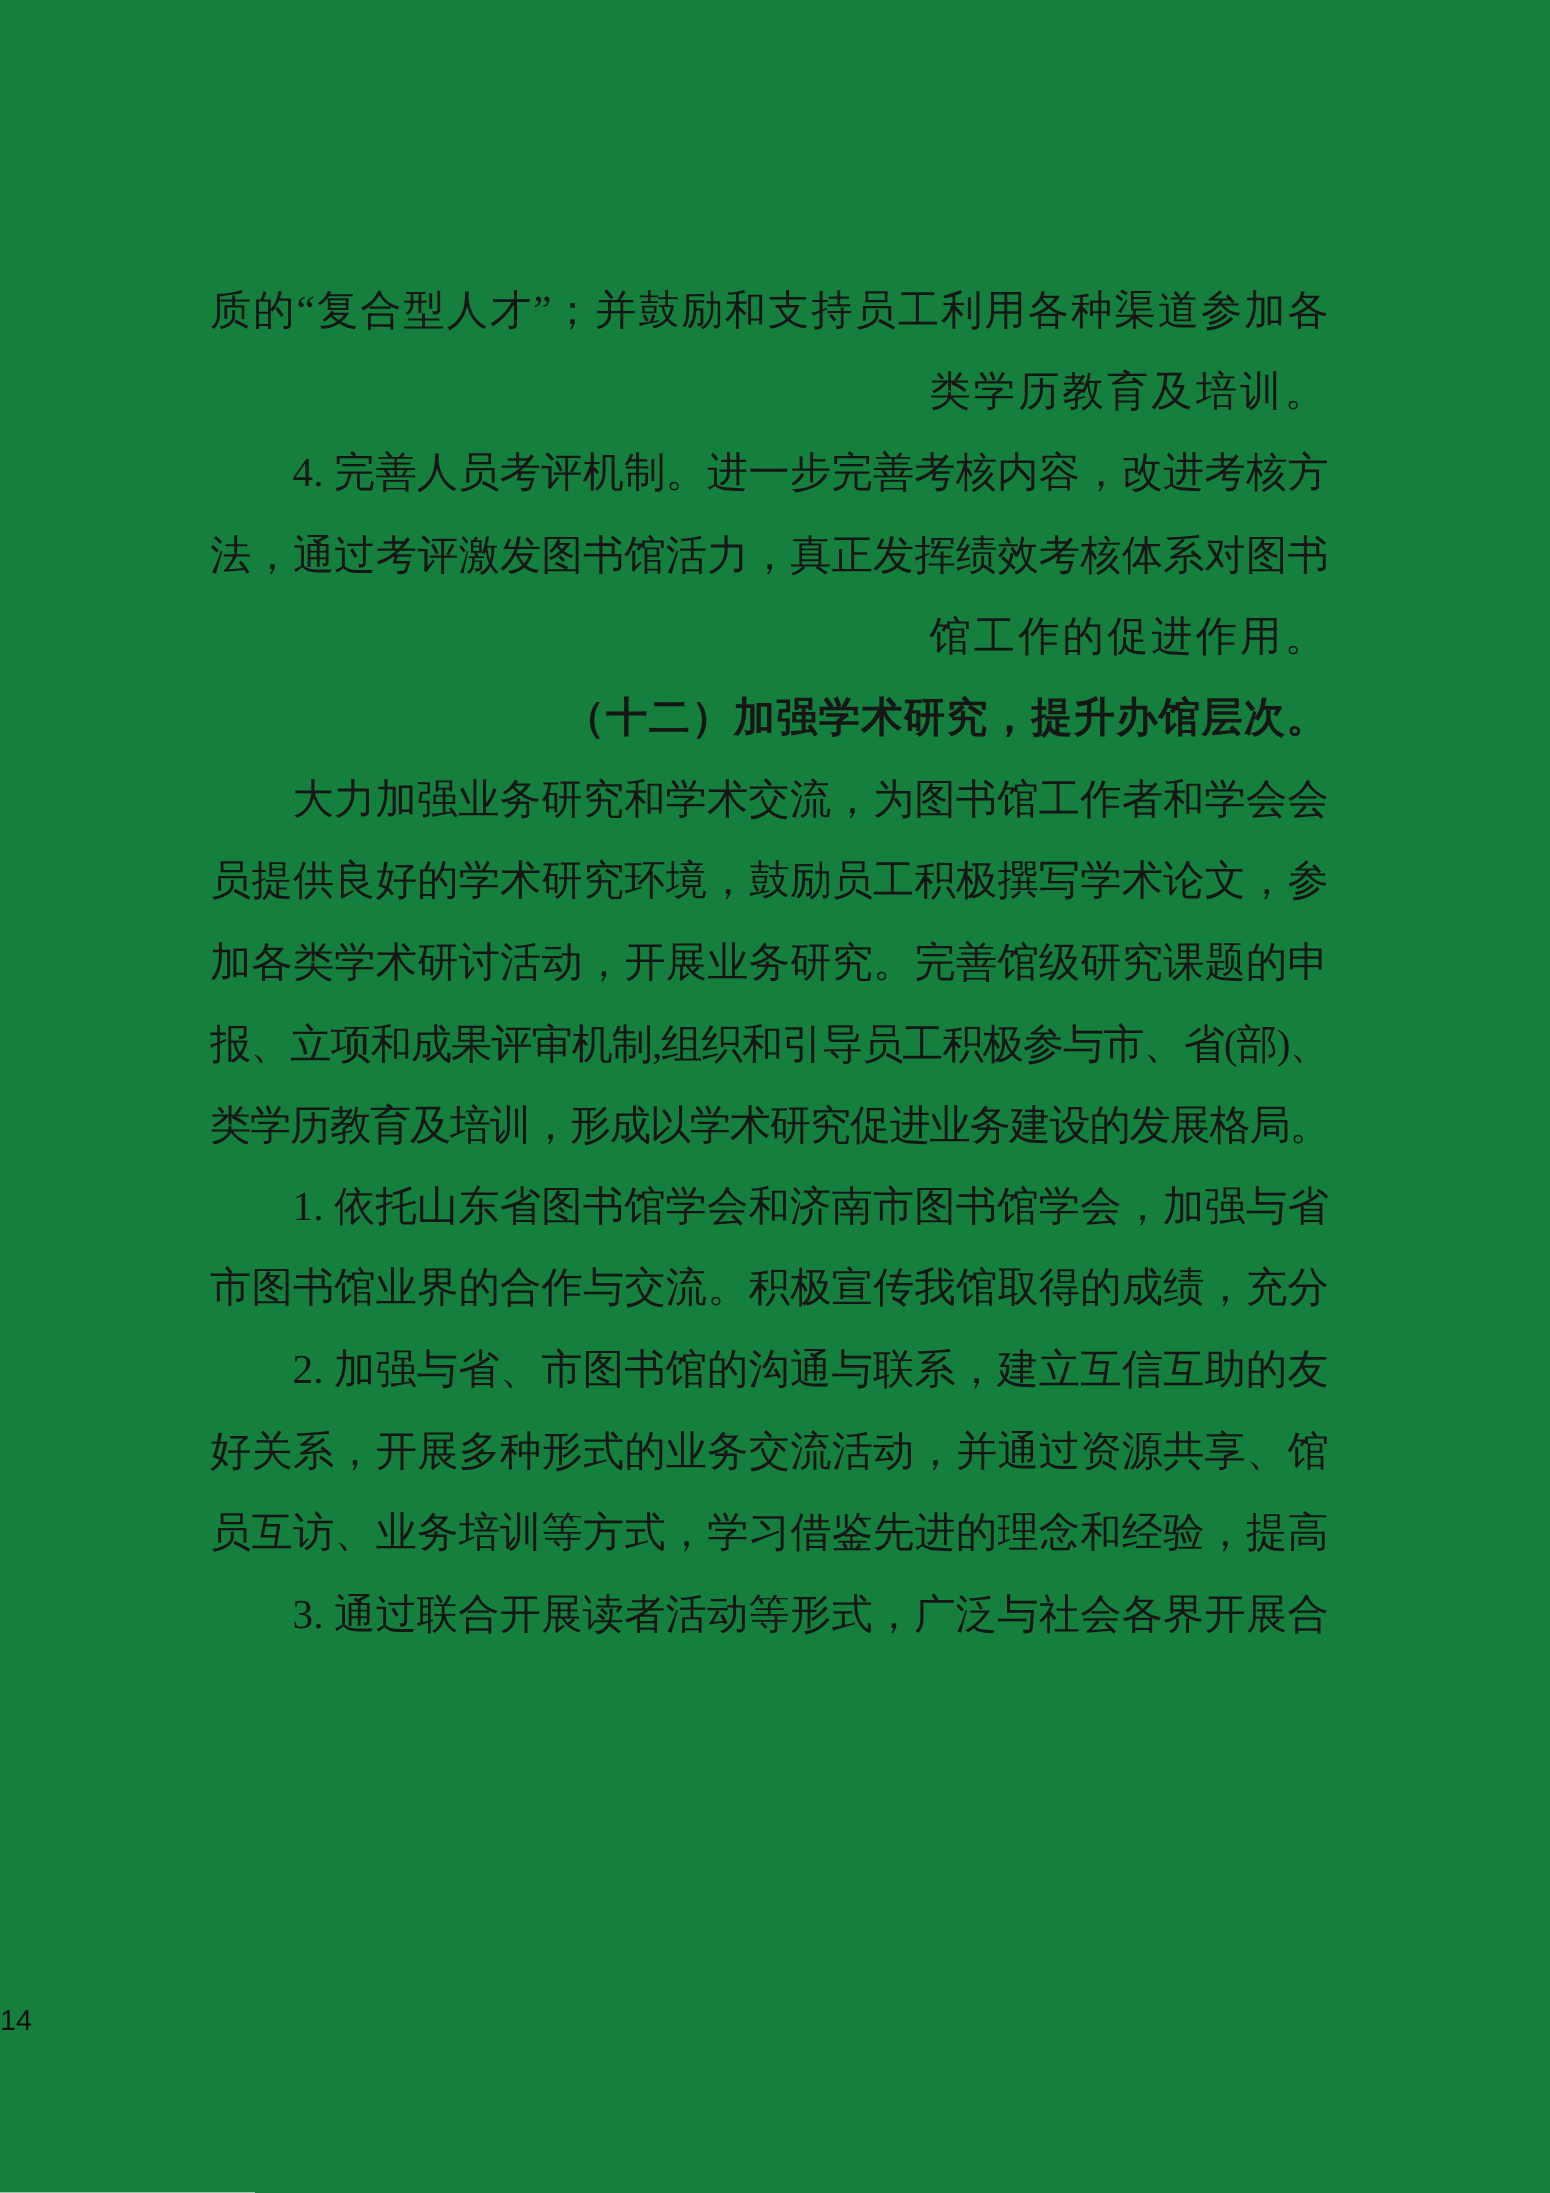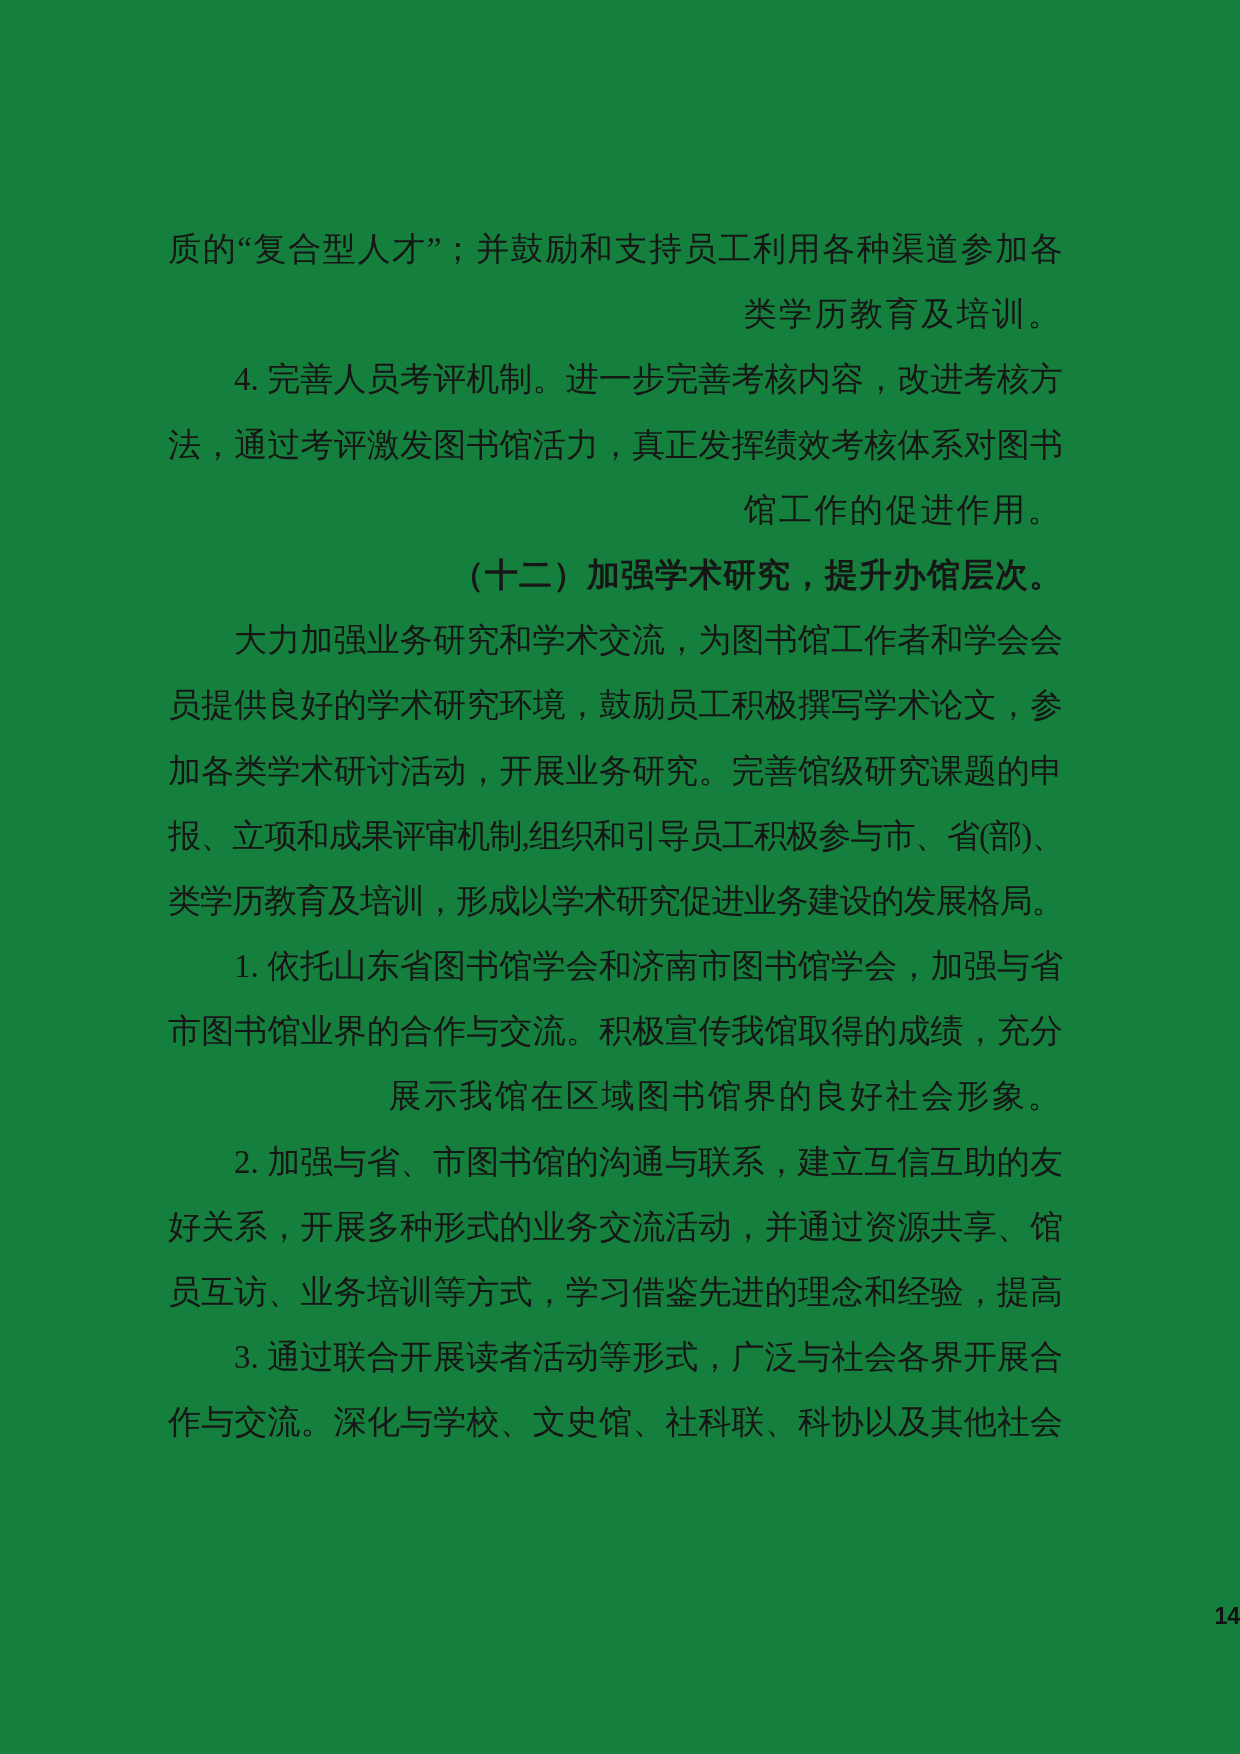--- a/index.html
+++ b/index.html
@@ -54,22 +54,21 @@
   }
   
   .tight {
     letter-spacing: -1.5px;
   }
   .footer {
     position: absolute;
     left: 0;
     top: 1598px;
     width: 1240px;
-    text-align: right;
-    font-weight: bold;
+    text-align: left;
   }
   .page-num {
     font-family: "Liberation Sans", "DejaVu Sans", sans-serif;
     font-size: 23px;
     line-height: 36px;
     color: #111111;
   }
 </style>
 </head>
 <body>
@@ -82,24 +81,22 @@
     <p class="ln j">法，通过考评激发图书馆活力，真正发挥绩效考核体系对图书</p>
     <p class="ln end">馆工作的促进作用。</p>
     <p class="ln head ind end">（十二）加强学术研究，提升办馆层次。</p>
     <p class="ln j ind">大力加强业务研究和学术交流，为图书馆工作者和学会会</p>
     <p class="ln j">员提供良好的学术研究环境，鼓励员工积极撰写学术论文，参</p>
     <p class="ln j">加各类学术研讨活动，开展业务研究。完善馆级研究课题的申</p>
     <p class="ln j tight">报、立项和成果评审机制,组织和引导员工积极参与市、省(部)、</p>
     <p class="ln j tight">类学历教育及培训，形成以学术研究促进业务建设的发展格局。</p>
     <p class="ln j ind">1. 依托山东省图书馆学会和济南市图书馆学会，加强与省</p>
     <p class="ln j">市图书馆业界的合作与交流。积极宣传我馆取得的成绩，充分</p>
-    <p class="ln end">展示我馆在区域图书馆界的良好社会形象。</p>
     <p class="ln j ind">2. 加强与省、市图书馆的沟通与联系，建立互信互助的友</p>
     <p class="ln j">好关系，开展多种形式的业务交流活动，并通过资源共享、馆</p>
     <p class="ln j">员互访、业务培训等方式，学习借鉴先进的理念和经验，提高</p>
     <p class="ln j ind">3. 通过联合开展读者活动等形式，广泛与社会各界开展合</p>
-    <p class="ln j">作与交流。深化与学校、文史馆、社科联、科协以及其他社会</p>
   </main>
 
   <footer class="footer">
     <span class="page-num">14</span>
   </footer>
 </div>
 
 </body></html>

